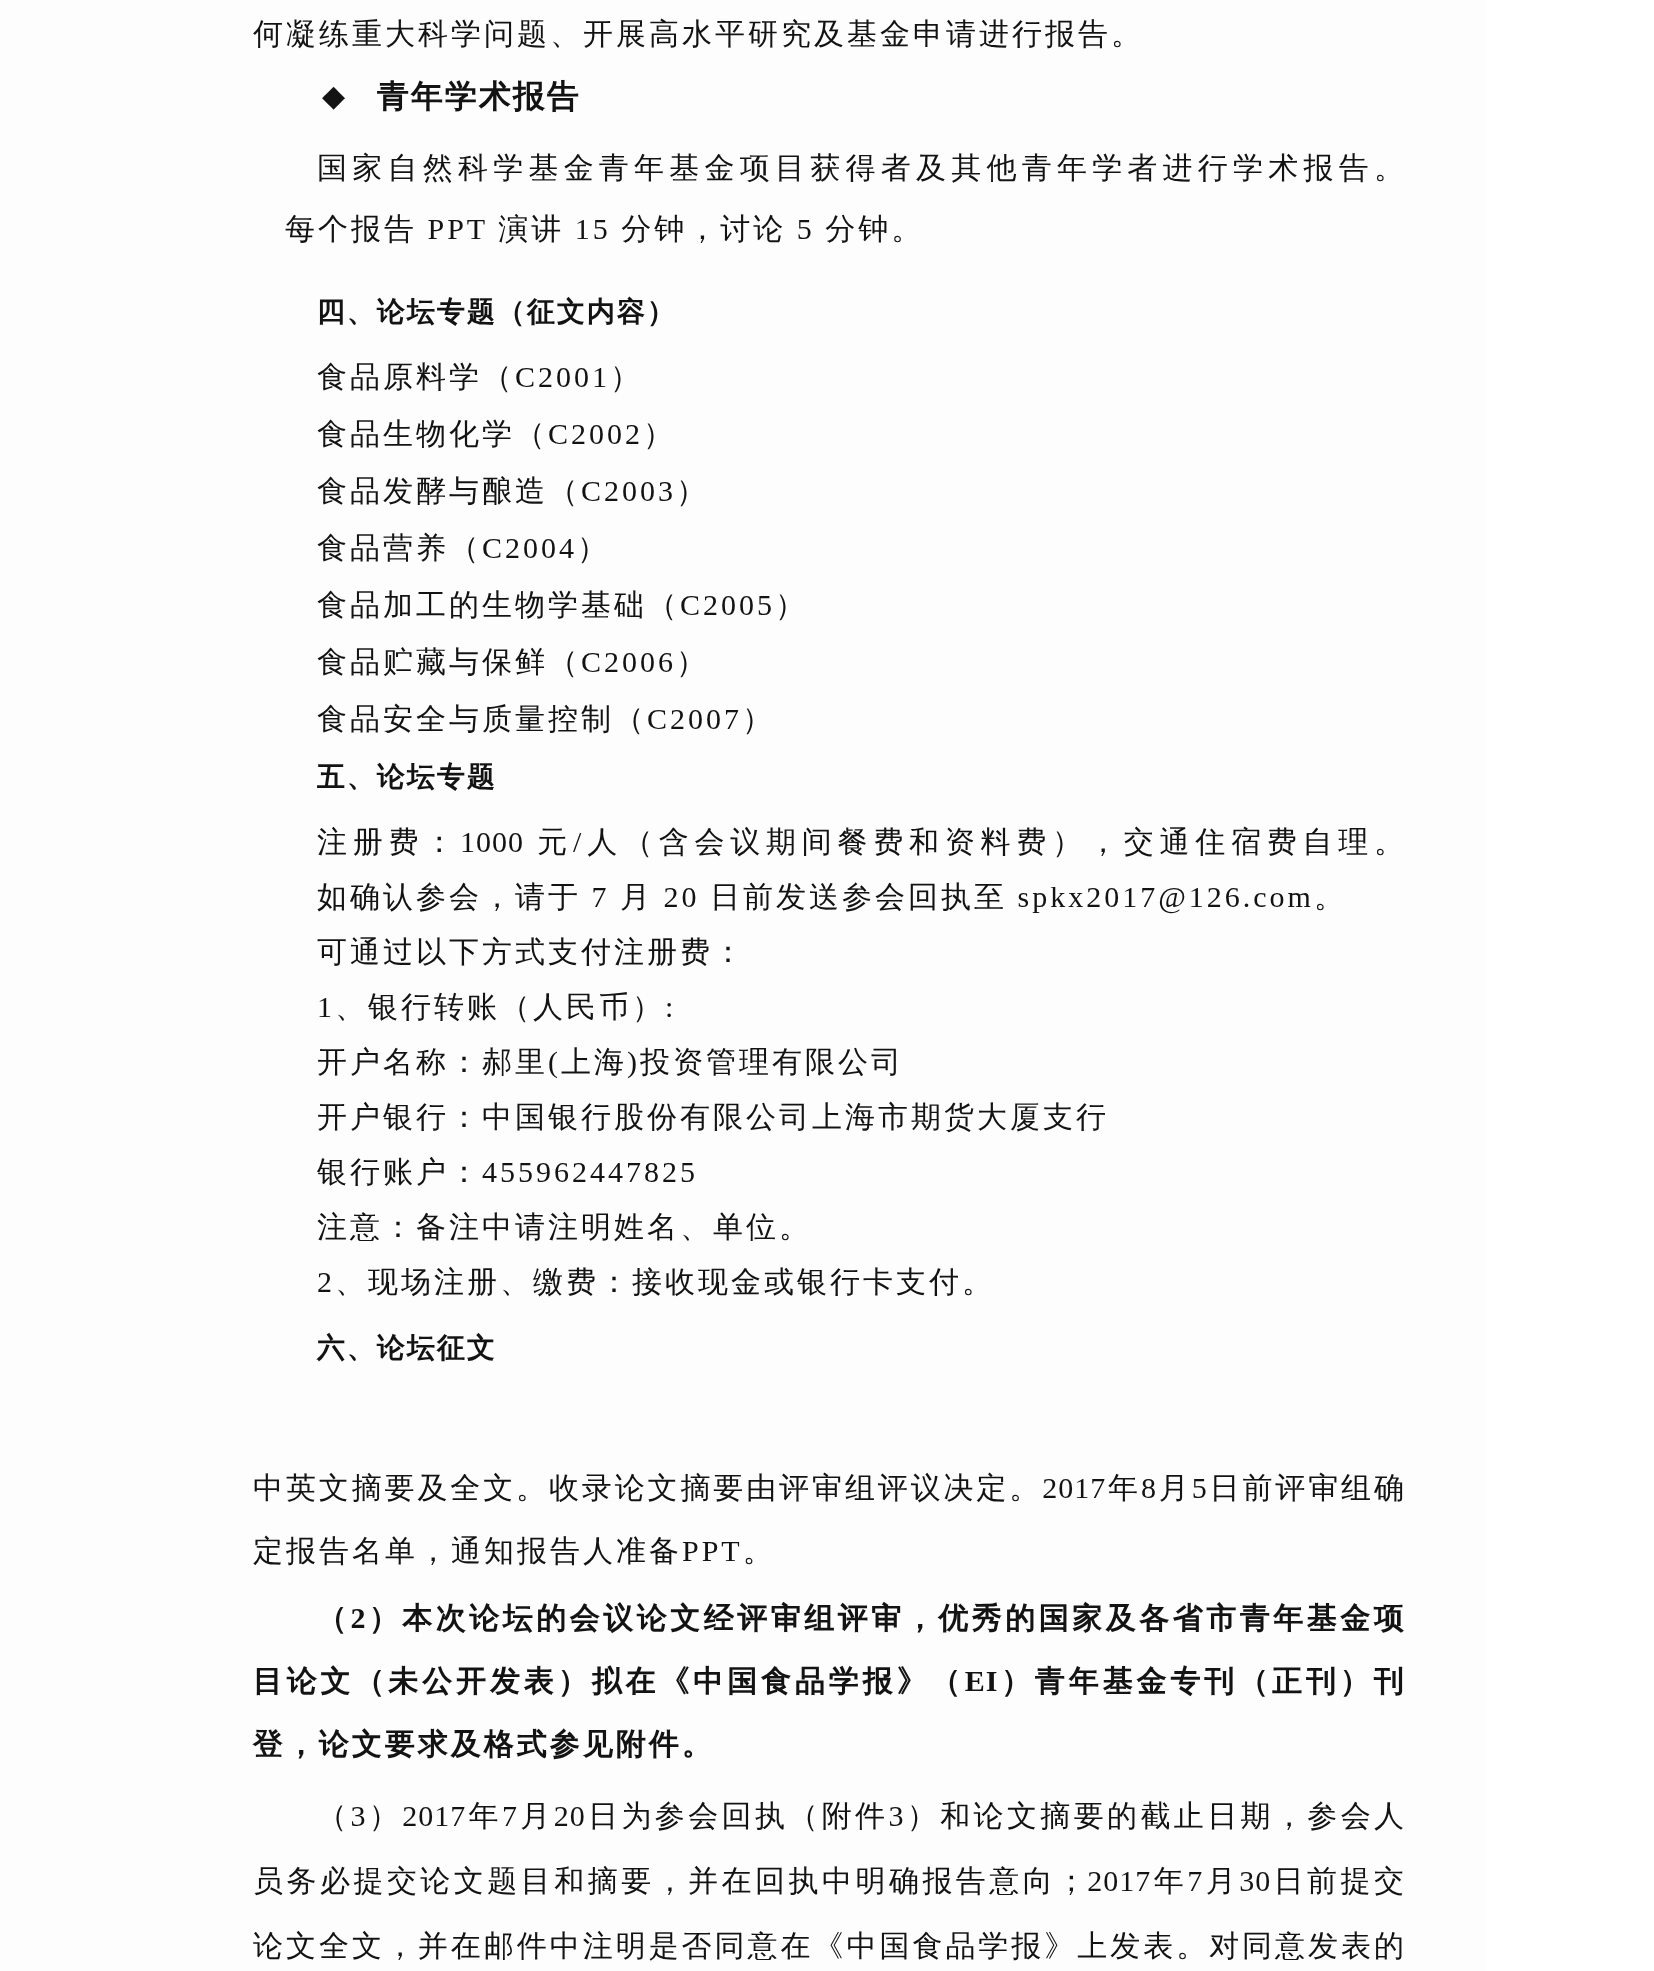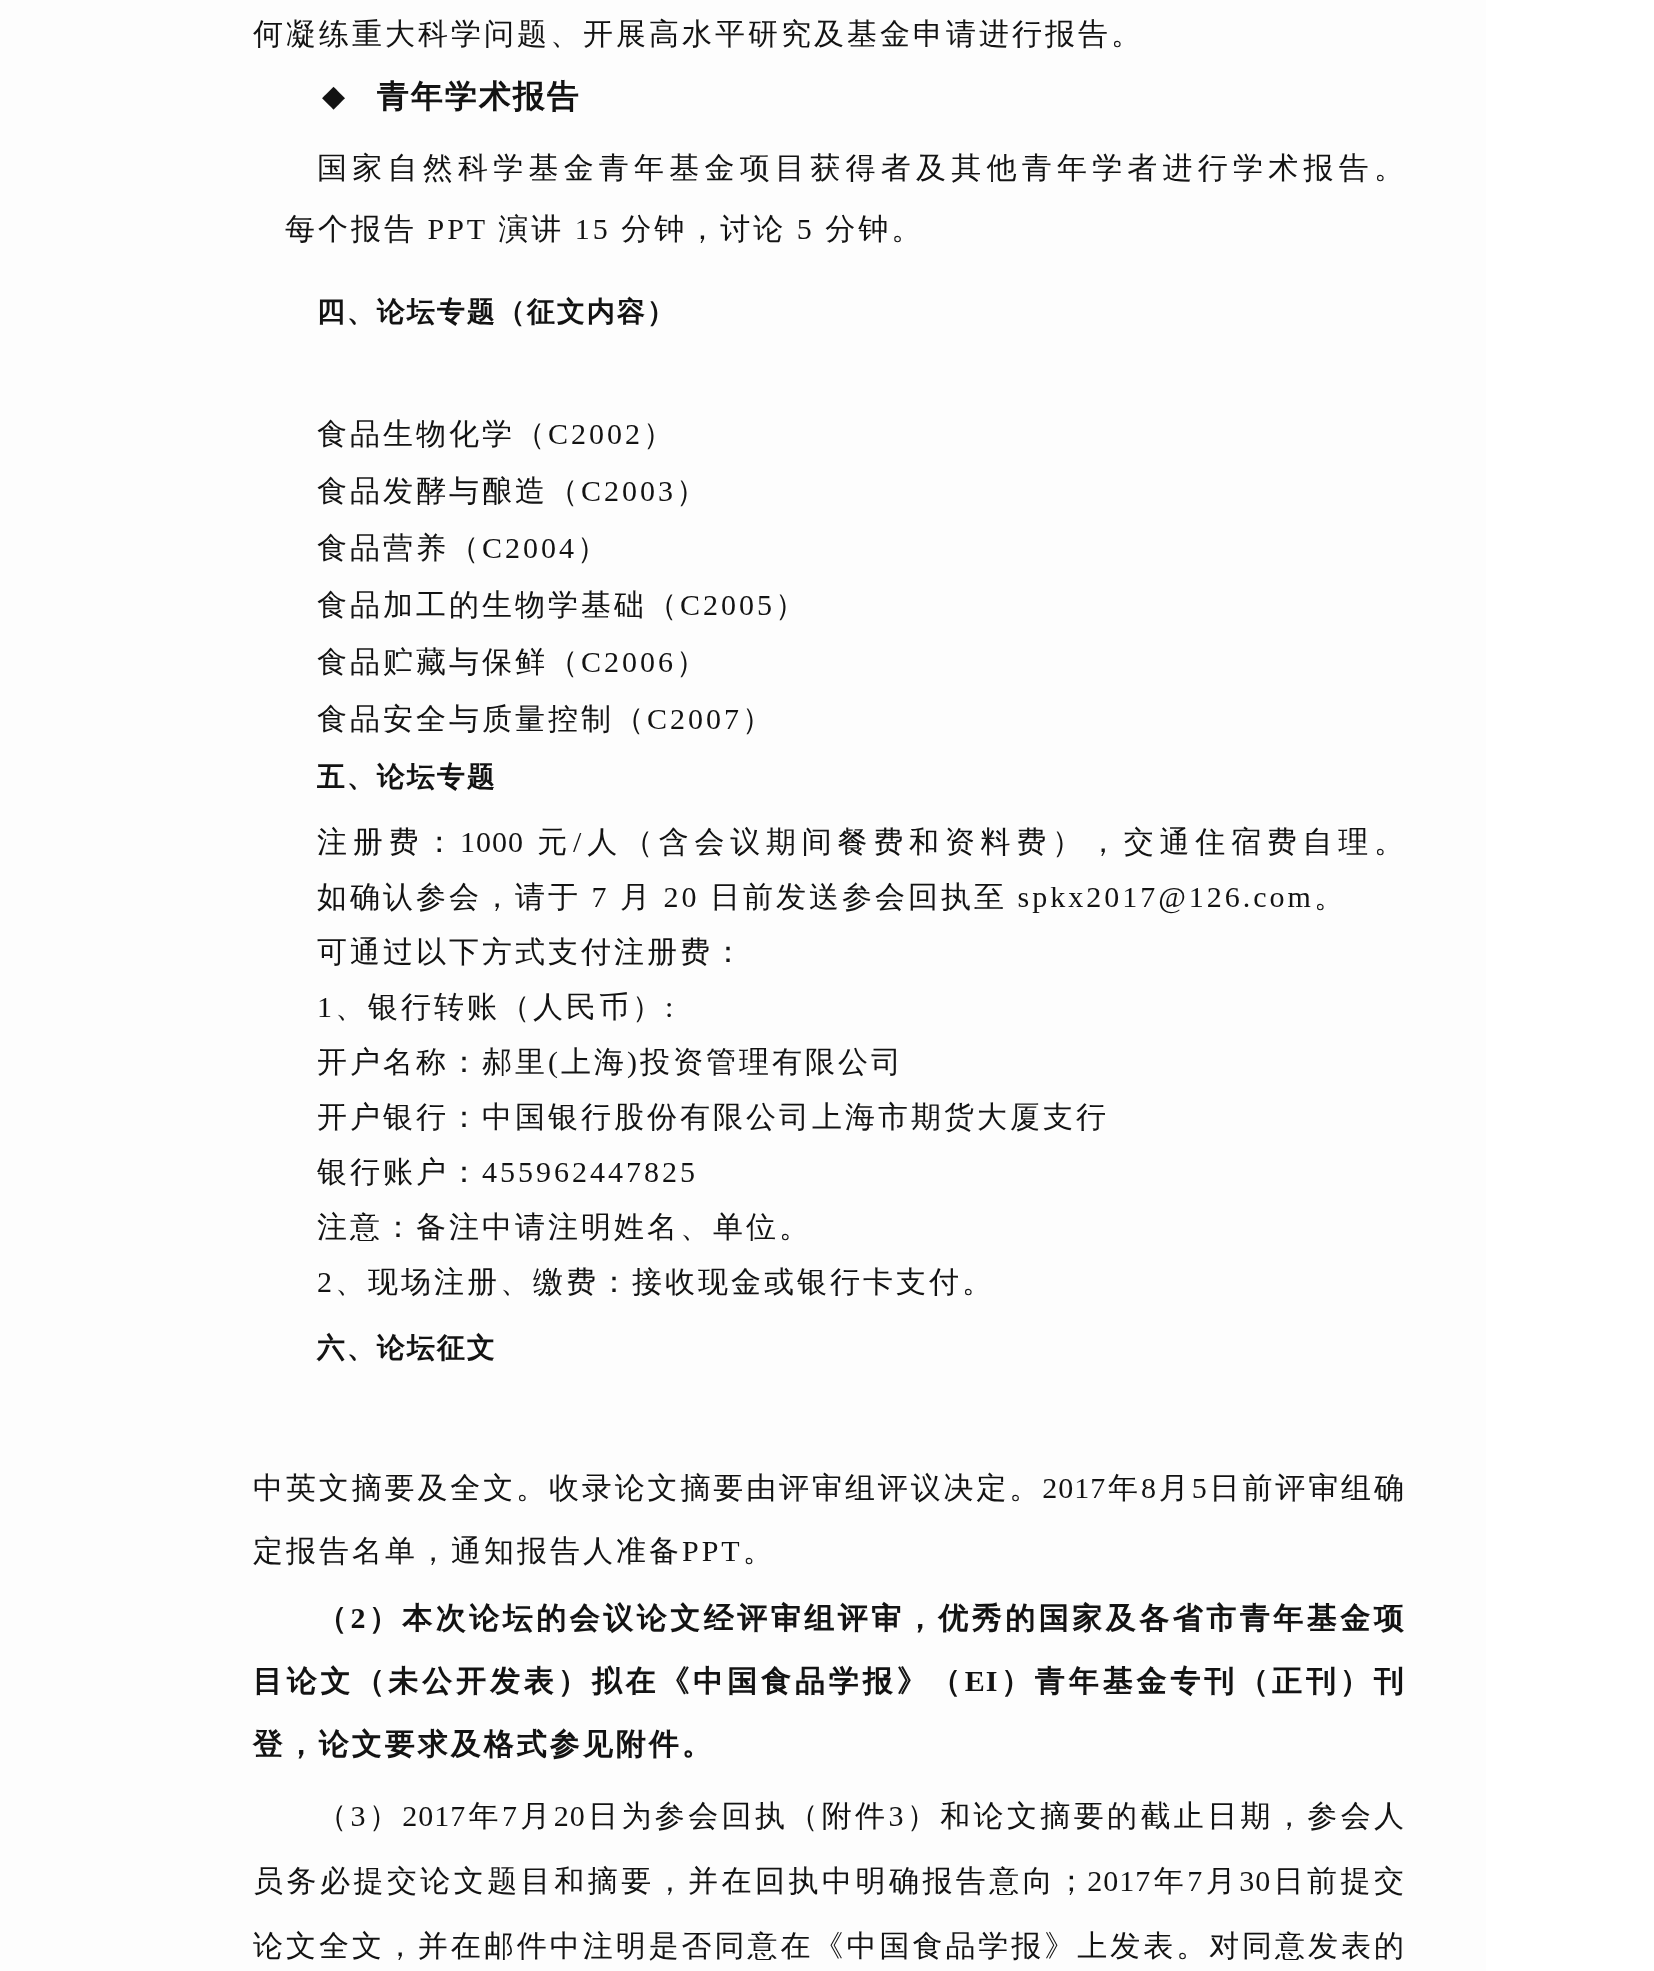--- a/index.html
+++ b/index.html
@@ -64,20 +64,21 @@
 
   <div class="ln" style="top:14px">何凝练重大科学问题、开展高水平研究及基金申请进行报告。</div>
 
   <div class="ln bullet-line" style="top:76px">
     <span class="diamond">◆</span><span>青年学术报告</span>
   </div>
   <div class="ln ind just" style="top:148px">国家自然科学基金青年基金项目获得者及其他青年学者进行学术报告。</div>
   <div class="ln ind1" style="top:209px">每个报告 PPT 演讲 15 分钟，讨论 5 分钟。</div>
 
   <div class="ln hd ind" style="top:292px">四、论坛专题（征文内容）</div>
+  <div class="ln ind" style="top:357px">食品原料学（C2001）</div>
   <div class="ln ind" style="top:414px">食品生物化学（C2002）</div>
   <div class="ln ind" style="top:471px">食品发酵与酿造（C2003）</div>
   <div class="ln ind" style="top:528px">食品营养（C2004）</div>
   <div class="ln ind" style="top:585px">食品加工的生物学基础（C2005）</div>
   <div class="ln ind" style="top:642px">食品贮藏与保鲜（C2006）</div>
   <div class="ln ind" style="top:699px">食品安全与质量控制（C2007）</div>
 
   <div class="ln hd ind" style="top:757px">五、论坛专题</div>
   <div class="ln ind just" style="top:822px">注册费：1000 元/人（含会议期间餐费和资料费），交通住宿费自理。</div>
   <div class="ln ind" style="top:877px">如确认参会，请于 7 月 20 日前发送参会回执至 spkx2017@126.com。</div>

